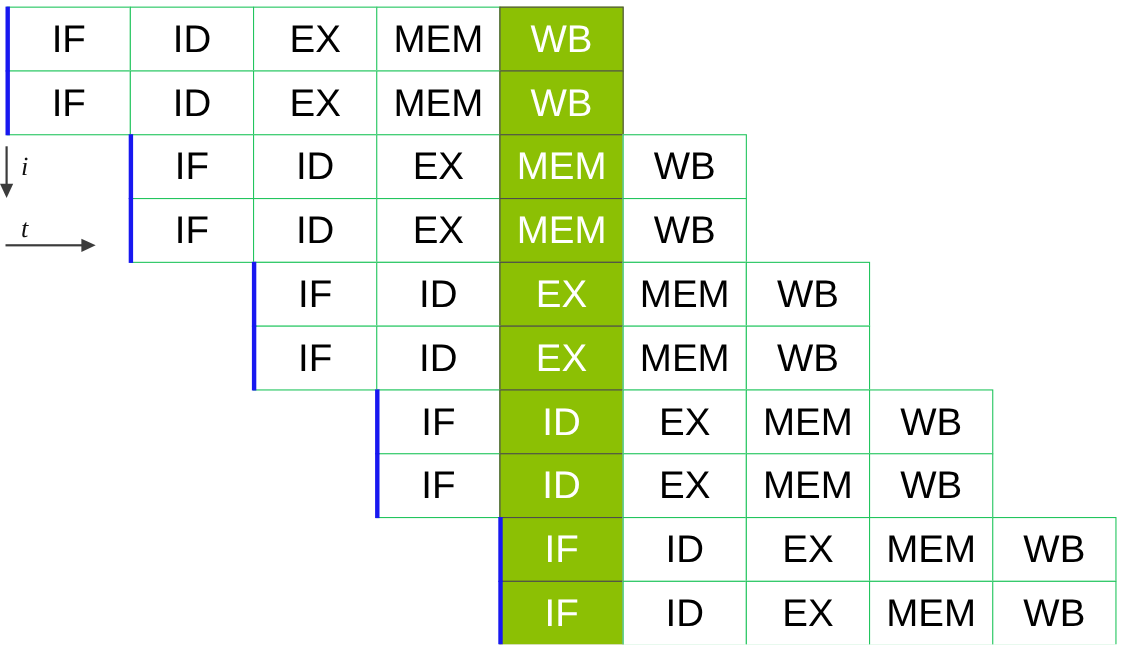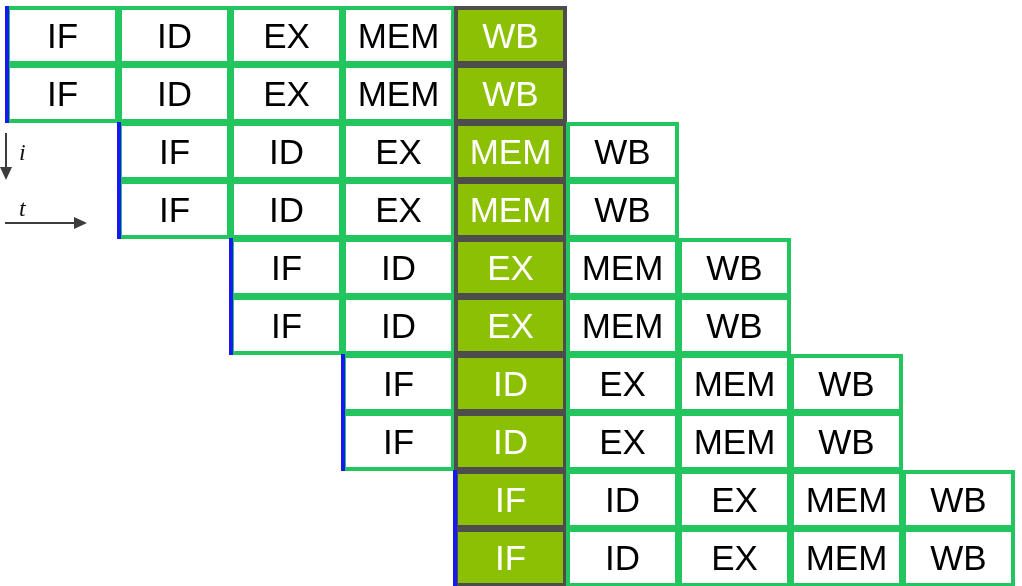--- a/index.html
+++ b/index.html
@@ -14,21 +14,21 @@
   #diagram {
     position: relative;
     width: 1022px;
     height: 586px;
     background: #ffffff;
     overflow: hidden;
   }
   .cell {
     position: absolute;
     box-sizing: border-box;
-    border: 4px solid #22c55e;
+    border: 1px solid #22c55e;
     background: #ffffff;
     color: #000000;
     font-family: "Liberation Sans", sans-serif;
     font-size: 35px;
     line-height: 1;
     display: flex;
     align-items: center;
     justify-content: center;
     letter-spacing: 0px;
     white-space: nowrap;

